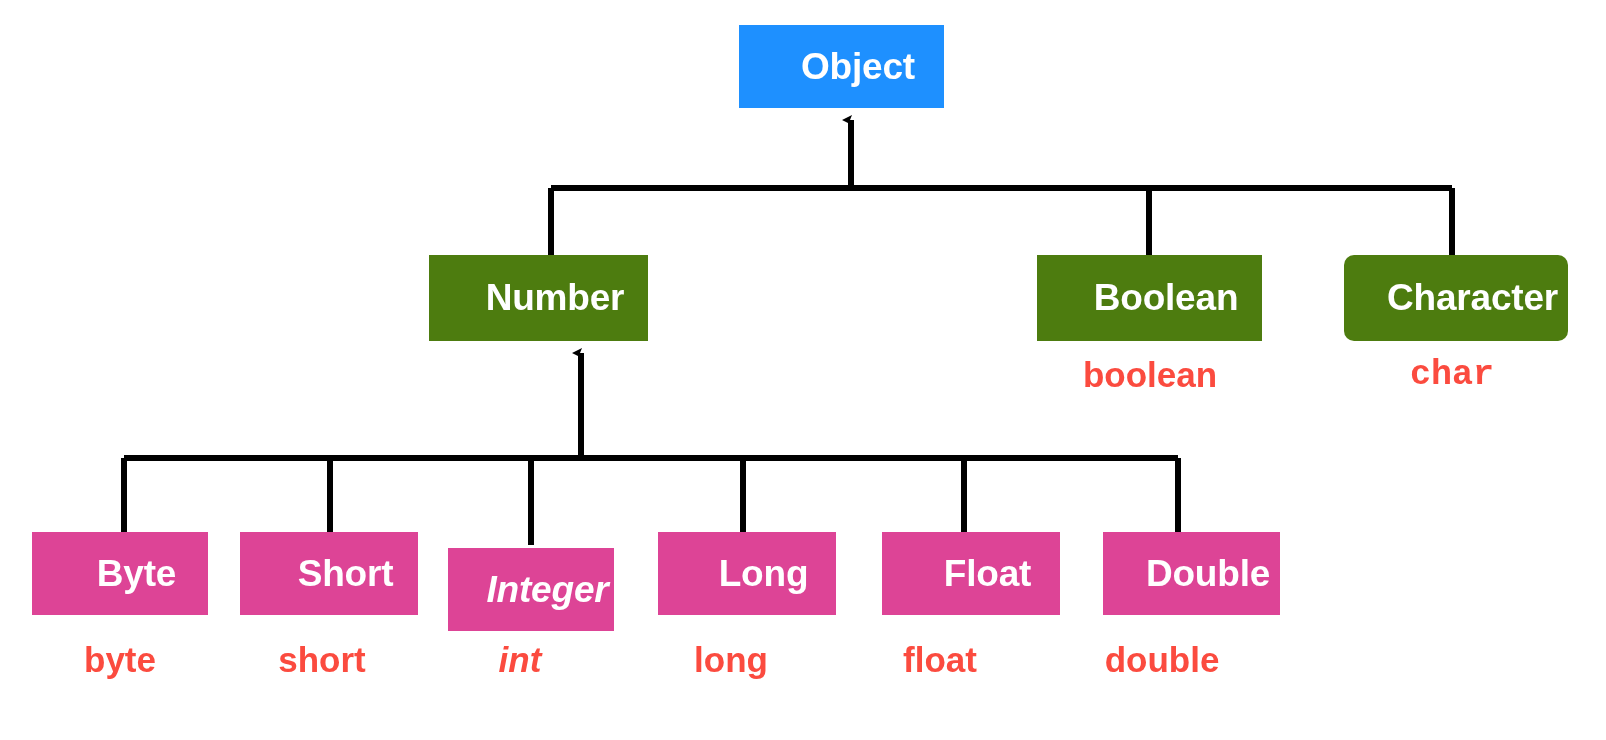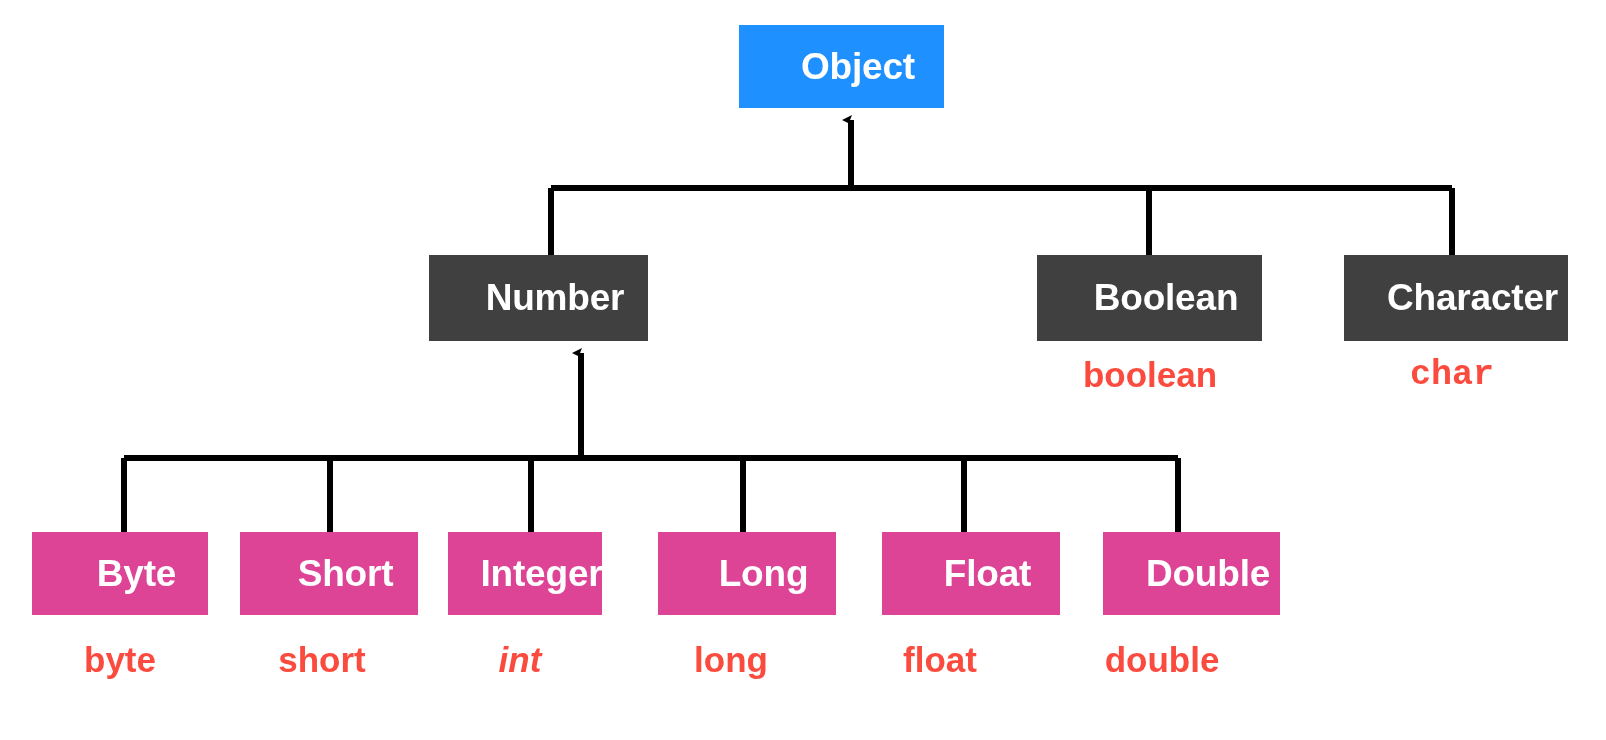--- a/index.html
+++ b/index.html
@@ -36,21 +36,21 @@
     font-weight: 700;
     letter-spacing: -0.2px;
     white-space: nowrap;
     padding-left: 33px;
   }
   .node-root {
     background: #1E90FF;
     font-size: 37px;
   }
   .node-wrapper {
-    background: #404040;
+    background: #4d7c0f;
     font-size: 37px;
   }
   .node-numeric {
     background: #DD4496;
     font-size: 37px;
   }
   .prim-label {
     position: absolute;
     text-align: center;
     color: #FB4B3F;
@@ -94,25 +94,25 @@
       <path d="M 743 458 L 743 545" stroke="#000000" stroke-width="6" fill="none"></path>
       <path d="M 964 458 L 964 545" stroke="#000000" stroke-width="6" fill="none"></path>
       <path d="M 1178 458 L 1178 545" stroke="#000000" stroke-width="6" fill="none"></path>
     </g>
   </svg>
 
   <div class="node node-root" id="box-object" style="left: 739px; top: 25px; width: 205px; height: 83px;">Object</div>
 
   <div class="node node-wrapper" id="box-number" style="left: 429px; top: 255px; width: 219px; height: 86px;">Number</div>
   <div class="node node-wrapper" id="box-boolean" style="left: 1037px; top: 255px; width: 225px; height: 86px;">Boolean</div>
-  <div class="node node-wrapper" id="box-character" style="left: 1344px; top: 255px; width: 224px; height: 86px;">Character</div>
+  <div class="node node-wrapper" id="box-character" style="left: 1344px; top: 255px; width: 224px; height: 86px; border-radius: 10px;">Character</div>
 
   <div class="node node-numeric" id="box-byte" style="left: 32px; top: 532px; width: 176px; height: 83px;">Byte</div>
   <div class="node node-numeric" id="box-short" style="left: 240px; top: 532px; width: 178px; height: 83px;">Short</div>
-  <div class="node node-numeric" id="box-integer" style="left: 448px; top: 532px; width: 154px; height: 83px;">Integer</div>
+  <div class="node node-numeric" id="box-integer" style="left: 448px; top: 548px; width: 166px; height: 83px; font-style: italic;">Integer</div>
   <div class="node node-numeric" id="box-long" style="left: 658px; top: 532px; width: 178px; height: 83px;">Long</div>
   <div class="node node-numeric" id="box-float" style="left: 882px; top: 532px; width: 178px; height: 83px;">Float</div>
   <div class="node node-numeric" id="box-double" style="left: 1103px; top: 532px; width: 177px; height: 83px;">Double</div>
 
   <div id="prim-layer">
       <div class="prim-label" id="prim-boolean" style="left: 1150px; top: 355px;">boolean</div>
       <div class="prim-label" id="prim-char" style="left: 1452px; top: 355px; font-family: Liberation Mono, monospace;">char</div>
       <div class="prim-label" id="prim-byte" style="left: 120px; top: 640px;">byte</div>
       <div class="prim-label" id="prim-short" style="left: 322px; top: 640px;">short</div>
       <div class="prim-label" id="prim-int" style="left: 520px; top: 640px; font-style: italic;">int</div>

